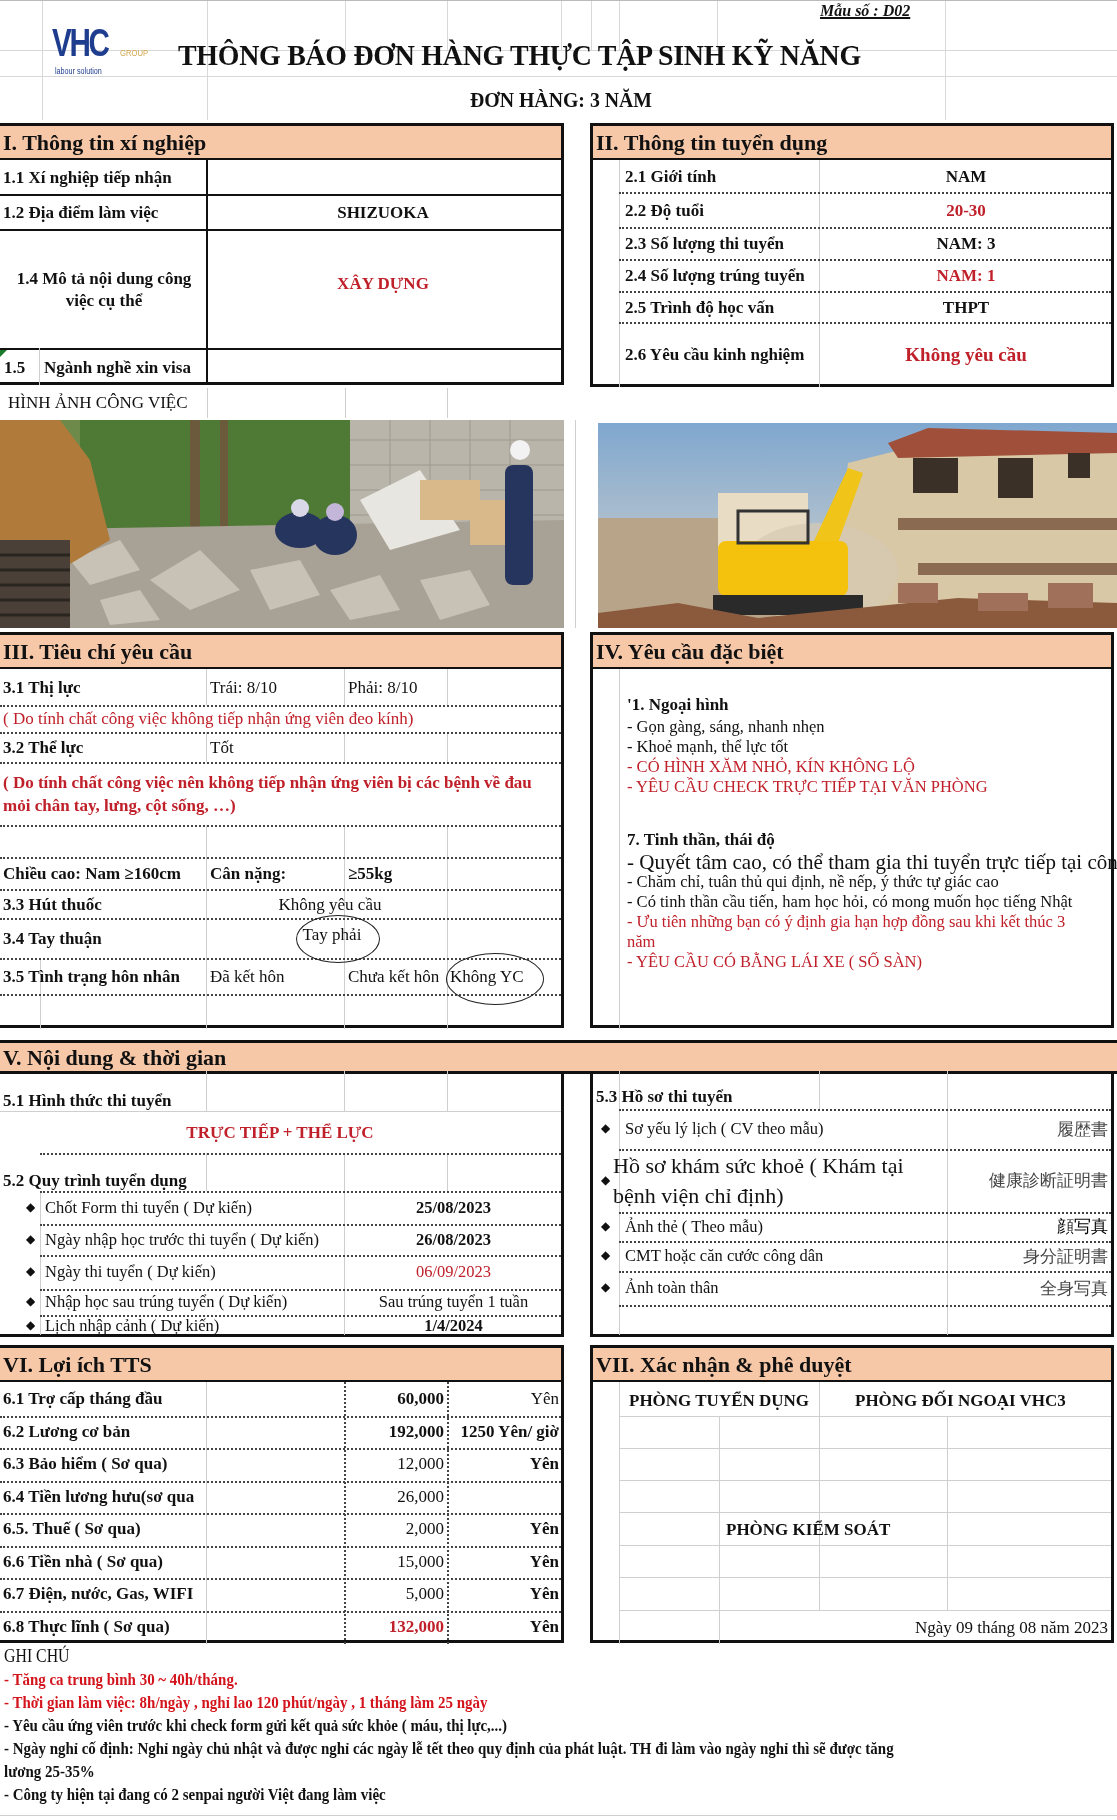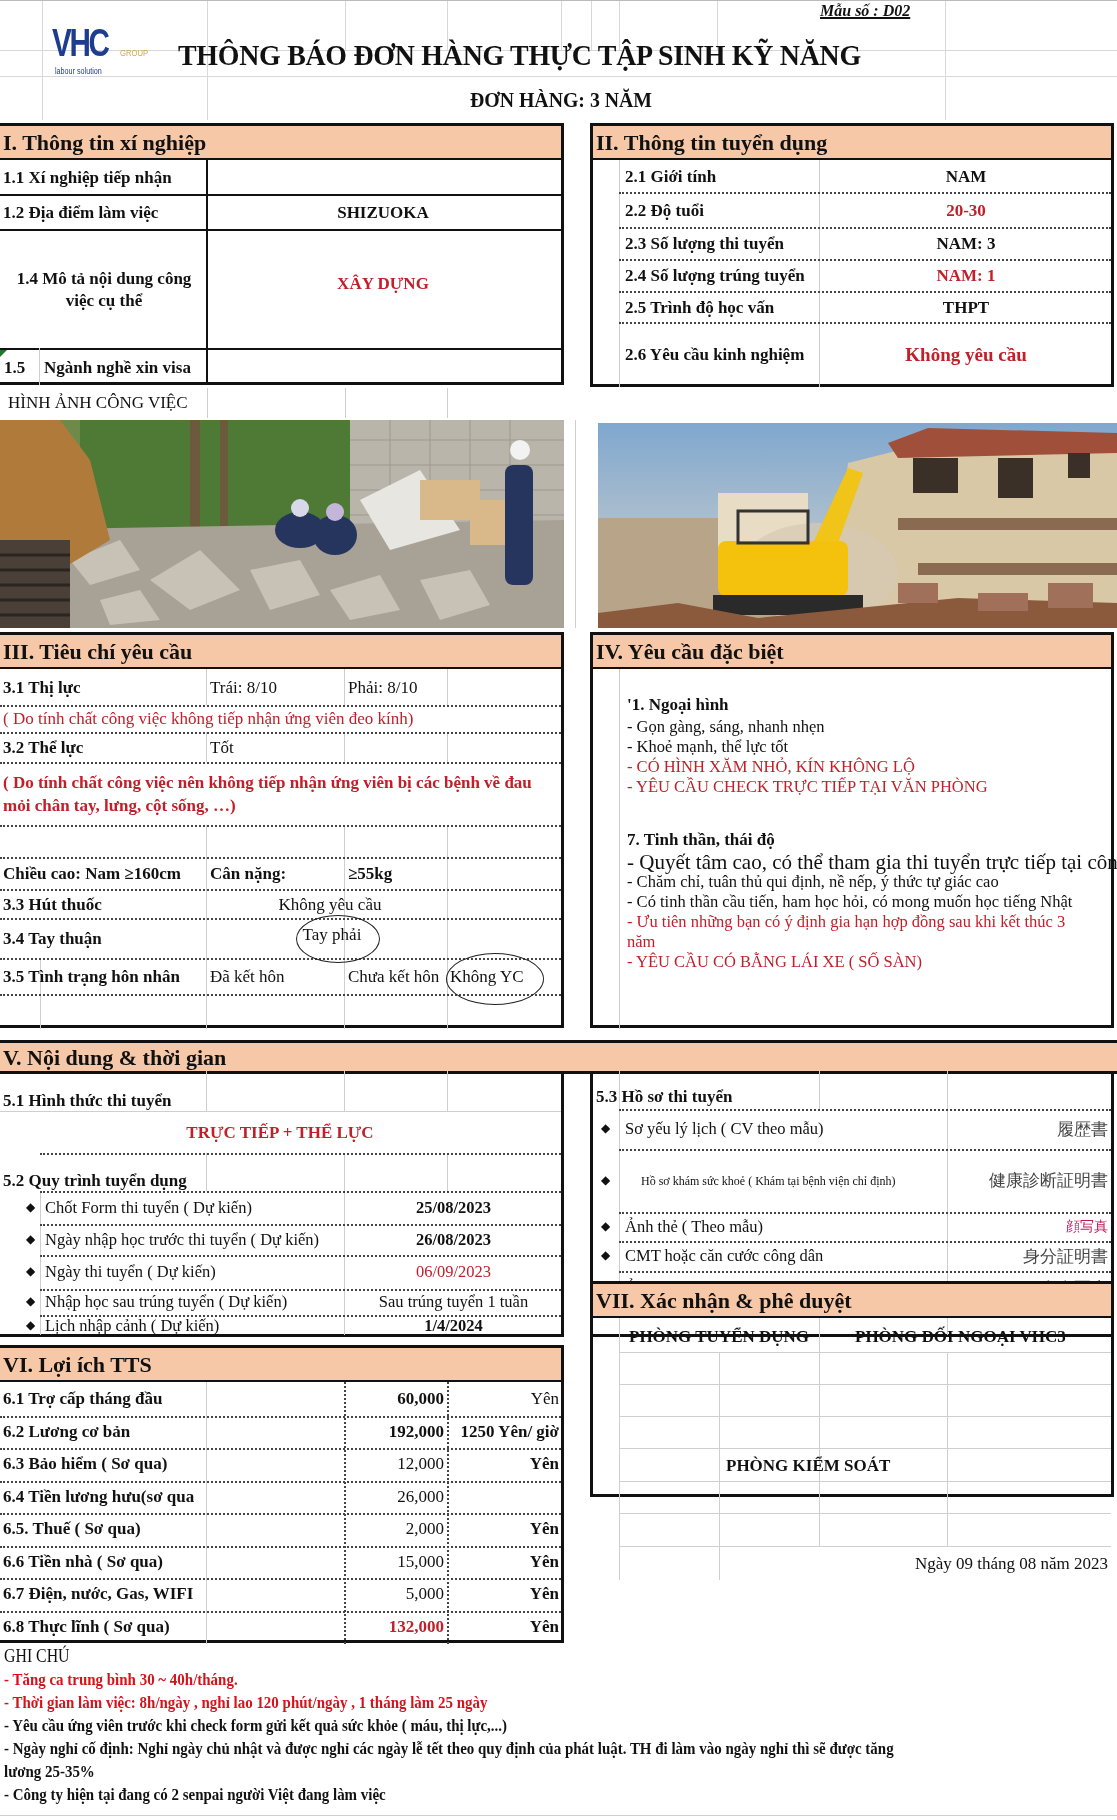--- a/index.html
+++ b/index.html
@@ -331,25 +331,25 @@
   <div class="dot-h" style="left:26px;right:0;top:141px"></div>
   <div class="dot-h" style="left:26px;right:0;top:170px"></div>
   <div class="dot-h" style="left:26px;right:0;top:200px"></div>
   <div class="dot-h" style="left:26px;right:0;top:234px"></div>
   <div class="cell b" style="left:3px;top:14px;height:24px">5.3 Hồ sơ thi tuyển</div>
   <div id="docs-list">
       <span class="bullet" style="left:8px;top:50px">◆</span>
       <div class="cell" style="left:32px;top:38px;width:325px;height:40px;font-size:16.5px;white-space:normal;line-height:22px">Sơ yếu lý lịch ( CV theo mẫu)</div>
       <div class="cell right" style="right:3px;top:38px;width:160px;height:40px;font-size:17px;color:#444;font-family:'DejaVu Sans',sans-serif">履歴書</div>
       <span class="bullet" style="left:8px;top:101.5px">◆</span>
-      <div class="cell" style="left:48px;top:78px;width:325px;height:63px;font-size:12px;white-space:normal;line-height:22px">Hồ sơ khám sức khoẻ ( Khám tại bệnh viện chỉ định)</div>
+      <div class="cell" style="left:20px;top:78px;width:325px;height:63px;font-size:22px;white-space:normal;line-height:30px">Hồ sơ khám sức khoẻ ( Khám tại bệnh viện chỉ định)</div>
       <div class="cell right" style="right:3px;top:78px;width:160px;height:63px;font-size:17px;color:#444;font-family:'DejaVu Sans',sans-serif">健康診断証明書</div>
       <span class="bullet" style="left:8px;top:147.5px">◆</span>
       <div class="cell" style="left:32px;top:141px;width:325px;height:29px;font-size:16.5px;white-space:normal;line-height:22px">Ảnh thẻ ( Theo mẫu)</div>
-      <div class="cell right" style="right:3px;top:141px;width:160px;height:29px;font-size:14px;color:#be185d;font-family:'DejaVu Sans',sans-serif">顔写真</div>
+      <div class="cell right" style="right:3px;top:141px;width:160px;height:29px;font-size:17px;color:#000000;font-family:'DejaVu Sans',sans-serif">顔写真</div>
       <span class="bullet" style="left:8px;top:177px">◆</span>
       <div class="cell" style="left:32px;top:170px;width:325px;height:30px;font-size:16.5px;white-space:normal;line-height:22px">CMT hoặc căn cước công dân</div>
       <div class="cell right" style="right:3px;top:170px;width:160px;height:30px;font-size:17px;color:#444;font-family:'DejaVu Sans',sans-serif">身分証明書</div>
       <span class="bullet" style="left:8px;top:209px">◆</span>
       <div class="cell" style="left:32px;top:200px;width:325px;height:34px;font-size:16.5px;white-space:normal;line-height:22px">Ảnh toàn thân</div>
       <div class="cell right" style="right:3px;top:200px;width:160px;height:34px;font-size:17px;color:#444;font-family:'DejaVu Sans',sans-serif">全身写真</div>
     </div>
 </div>
 
 <div class="box" style="left:0;top:1345px;width:564px;height:298px;border-left:none">
@@ -384,21 +384,21 @@
       <div class="cell b" style="left:3px;top:230px;width:205px;height:32.5px;overflow:hidden">6.7 Điện, nước, Gas, WIFI</div>
       <div class="cell right" style="left:346px;width:98px;top:230px;height:32.5px">5,000</div>
       <div class="cell right b" style="left:449px;width:110px;top:230px;height:32.5px">Yên</div>
       <div class="dot-h" style="left:0;right:0;top:262.5px"></div>
       <div class="cell b" style="left:3px;top:262.5px;width:205px;height:32.5px;overflow:hidden">6.8 Thực lĩnh ( Sơ qua)</div>
       <div class="cell right b red" style="left:346px;width:98px;top:262.5px;height:32.5px">132,000</div>
       <div class="cell right b" style="left:449px;width:110px;top:262.5px;height:32.5px">Yên</div>
     </div>
 </div>
 
-<div class="box" style="left:590px;top:1281px;width:524px;height:216px">
+<div class="box" style="left:590px;top:1345px;width:524px;height:298px">
   <div class="sec-head">VII. Xác nhận &amp; phê duyệt</div>
   <div class="gray-v" style="left:26px;top:34px;height:262px"></div>
   <div class="gray-v" style="left:126px;top:68px;height:228px"></div>
   <div class="gray-v" style="left:226px;top:34px;height:228px"></div>
   <div class="gray-v" style="left:354px;top:68px;height:194px"></div>
   <div class="gray-h" style="left:26px;right:0;top:68px"></div>
   <div class="gray-h" style="left:26px;right:0;top:100px"></div>
   <div class="gray-h" style="left:26px;right:0;top:132px"></div>
   <div class="gray-h" style="left:26px;right:0;top:164px"></div>
   <div class="gray-h" style="left:26px;right:0;top:197px"></div>

